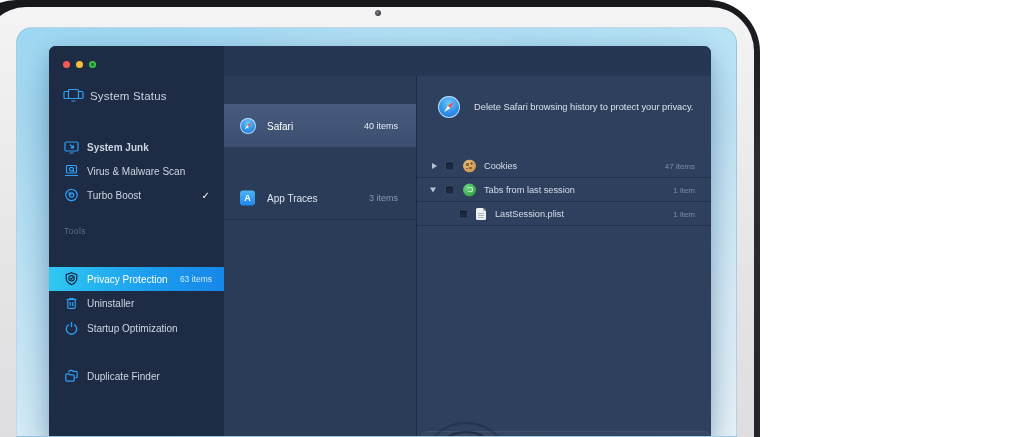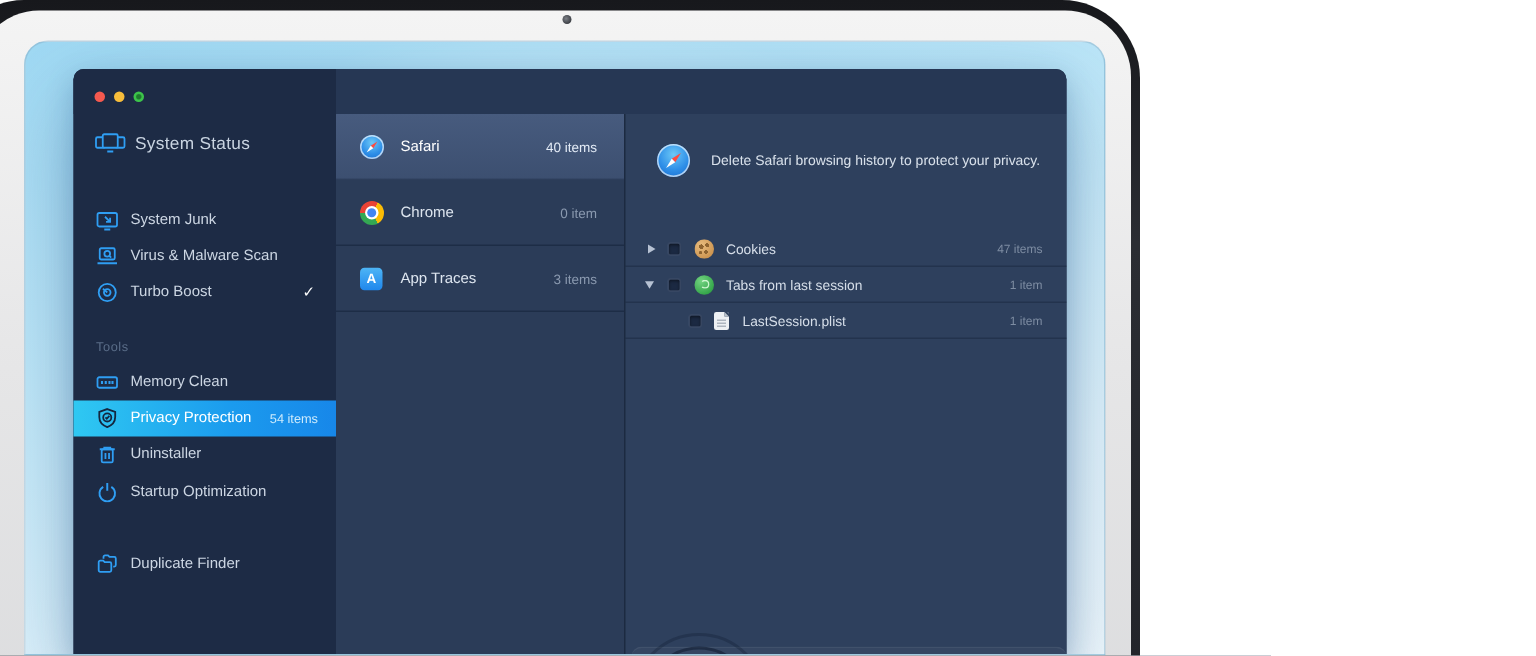--- a/index.html
+++ b/index.html
@@ -52,21 +52,21 @@
   .tools-heading { position:absolute; left:15px; top:180px; font-size:8.5px; color:#5a6d88; letter-spacing:.4px; }
 
   .side-item.selected { height:24px;
         background:linear-gradient(90deg,#2fc8f2 0%,#1b9bee 60%,#1787e9 100%); }
   .side-item.selected .lbl { color:#ffffff; }
   .side-item.selected .count { position:absolute; right:12px; top:50%; transform:translateY(-50%);
         font-size:8.5px; color:rgba(235,250,255,.85); }
 
   
   .mid { position:absolute; left:175px; top:30px; width:192px; bottom:0; background:#2b3c58; }
-  .cat-row { position:relative; height:44px; border-bottom:1px solid rgba(13,26,48,.45); }
+  .cat-row { position:relative; height:44px; border-bottom:1px solid rgba(13,26,48,.45);margin-top:28px; }
   .cat-row .ic { position:absolute; left:16px; top:50%; transform:translateY(-50%); display:flex; }
   .cat-row .lbl { position:absolute; left:43px; top:50%; transform:translateY(-50%);
                   font-size:10px; color:#dde5ef; white-space:nowrap; }
   .cat-row .count { position:absolute; right:18px; top:50%; transform:translateY(-50%);
                     font-size:9px; color:#8a99af; }
   .cat-row.selected { background:linear-gradient(180deg,#475b7e 0%,#3c4f70 100%); }
   .cat-row.selected .lbl { color:#ffffff; }
   .cat-row.selected .count { color:#e3ebf6; }
 
   
@@ -154,21 +154,21 @@
         <div class="app-title">
           <svg width="21" height="15" viewBox="0 0 21 15" fill="none" stroke="#2f9ef3" stroke-width="1.2">
             <rect x="1" y="3.5" width="6" height="7" rx="1"></rect>
             <rect x="14" y="3.5" width="6" height="7" rx="1"></rect>
             <rect x="5.5" y="1.5" width="10" height="9" rx="1" fill="#1d2b45"></rect>
             <path d="M8.5 13h4"></path>
           </svg>
           <span>System Status</span>
         </div>
 
-        <div class="side-item" style="top:90px;">
+        <div class="side-item" style="top:90px;font-weight:bold;">
           <span class="ic">
             <svg width="15" height="14" viewBox="0 0 15 14" fill="none" stroke="#2f9ef3" stroke-width="1.2">
               <rect x="1" y="2" width="13" height="9" rx="1.2"></rect>
               <path d="M5.5 13h4"></path>
                 <path d="M6 4.5l3.2 3.2M9.4 5.2v2.7H6.7"></path>
             </svg>
             </span>
           <span class="lbl">System Junk</span>
         </div>
 
@@ -191,40 +191,31 @@
               <path d="M1 11.5h13"></path>
                 <circle cx="7.5" cy="5.2" r="1.9"></circle>
                 <path d="M8.8 6.5l1.3 1.3"></path>
             </svg>
             </span>
           <span class="lbl">Virus &amp; Malware Scan</span>
         </div>
 
         <div class="tools-heading">Tools</div>
 
-        <div class="side-item" style="top:198px;">
-          <span class="ic">
-            <svg width="15" height="14" viewBox="0 0 15 14" fill="none" stroke="#2f9ef3" stroke-width="1.2">
-              <rect x="1" y="3.5" width="13" height="7" rx="1.2"></rect>
-              <path d="M4 6v2M6.5 6v2M9 6v2M11 6v2" stroke-width="1.4"></path>
-            </svg>
-            </span>
-          <span class="lbl">Memory Clean</span>
-        </div>
 
         <div class="side-item selected" style="top:221px;">
           <span class="ic">
             <svg width="15" height="15" viewBox="0 0 15 15" fill="none" stroke="#14273f" stroke-width="1.2">
               <path d="M7.5 1.2l5.3 1.9v3.4c0 3.2-2.1 5.5-5.3 6.7-3.2-1.2-5.3-3.5-5.3-6.7V3.1z"></path>
               <circle cx="7.5" cy="6.8" r="2.7"></circle>
                 <path d="M6.3 6.8l.9.9 1.7-1.9"></path>
             </svg>
             </span>
           <span class="lbl">Privacy Protection</span>
-          <span class="count">54 items</span>
+          <span class="count">63 items</span>
         </div>
 
         <div class="side-item" style="top:246px;">
           <span class="ic">
             <svg width="15" height="14" viewBox="0 0 15 14" fill="none" stroke="#2f9ef3" stroke-width="1.2">
               <path d="M2.5 3.5h10"></path>
                 <path d="M5.5 3.5v-1h4v1"></path>
               <rect x="3.8" y="3.5" width="7.4" height="8.8" rx="1"></rect>
                 <path d="M6.3 6v4M8.7 6v4"></path>
             </svg>
@@ -257,28 +248,20 @@
       <section class="mid">
         <div class="cat-row selected">
           <span class="ic safari-ic" style="width:16px;height:16px;">
             <svg width="16" height="16" viewBox="0 0 16 16">
               <polygon points="11.6,4.4 8.85,8.85 7.15,7.15" fill="#ff4b40"></polygon>
               <polygon points="4.4,11.6 8.85,8.85 7.15,7.15" fill="#ffffff"></polygon>
             </svg>
             </span>
           <span class="lbl">Safari</span>
           <span class="count">40 items</span>
-        </div>
-        <div class="cat-row">
-          <span class="ic chrome-ic" style="width:16px;height:16px;">
-            <i class="ring"></i>
-              <i class="core"></i>
-            </span>
-          <span class="lbl">Chrome</span>
-          <span class="count">0 item</span>
         </div>
         <div class="cat-row">
           <span class="ic appstore-ic" style="width:15px;height:15px;">
             <span>A</span>
             </span>
           <span class="lbl">App Traces</span>
           <span class="count">3 items</span>
         </div>
       </section>
 

